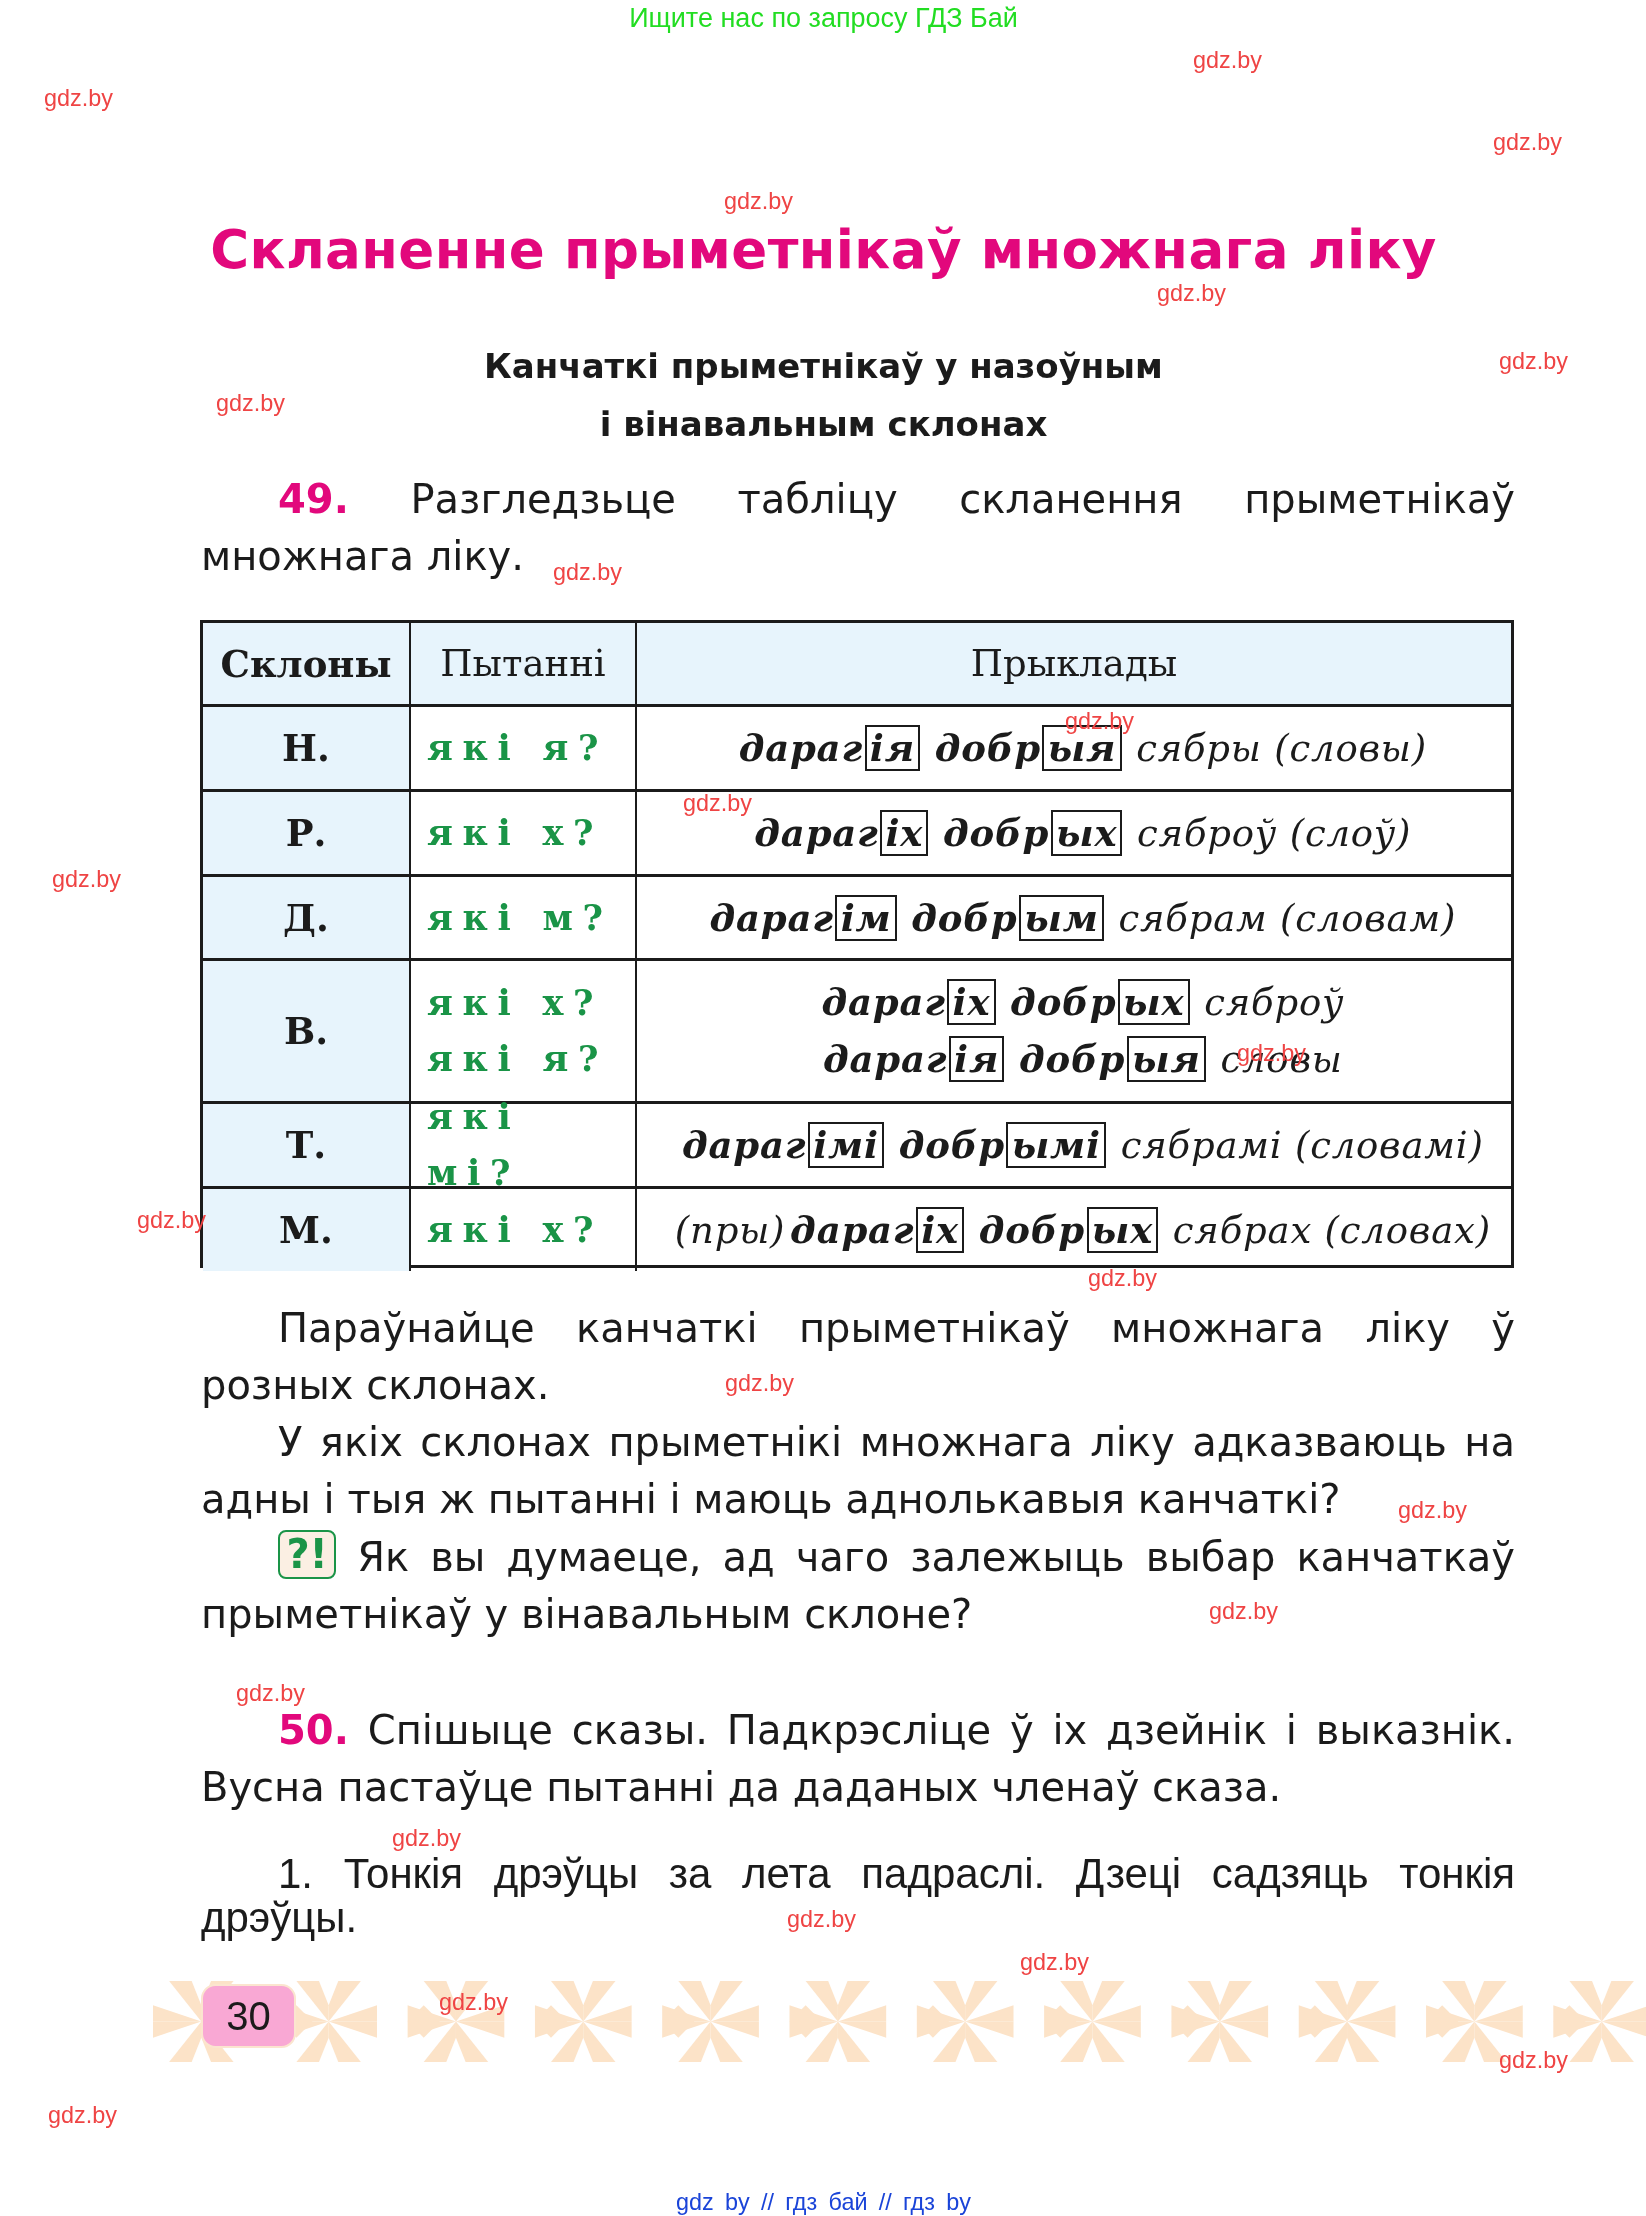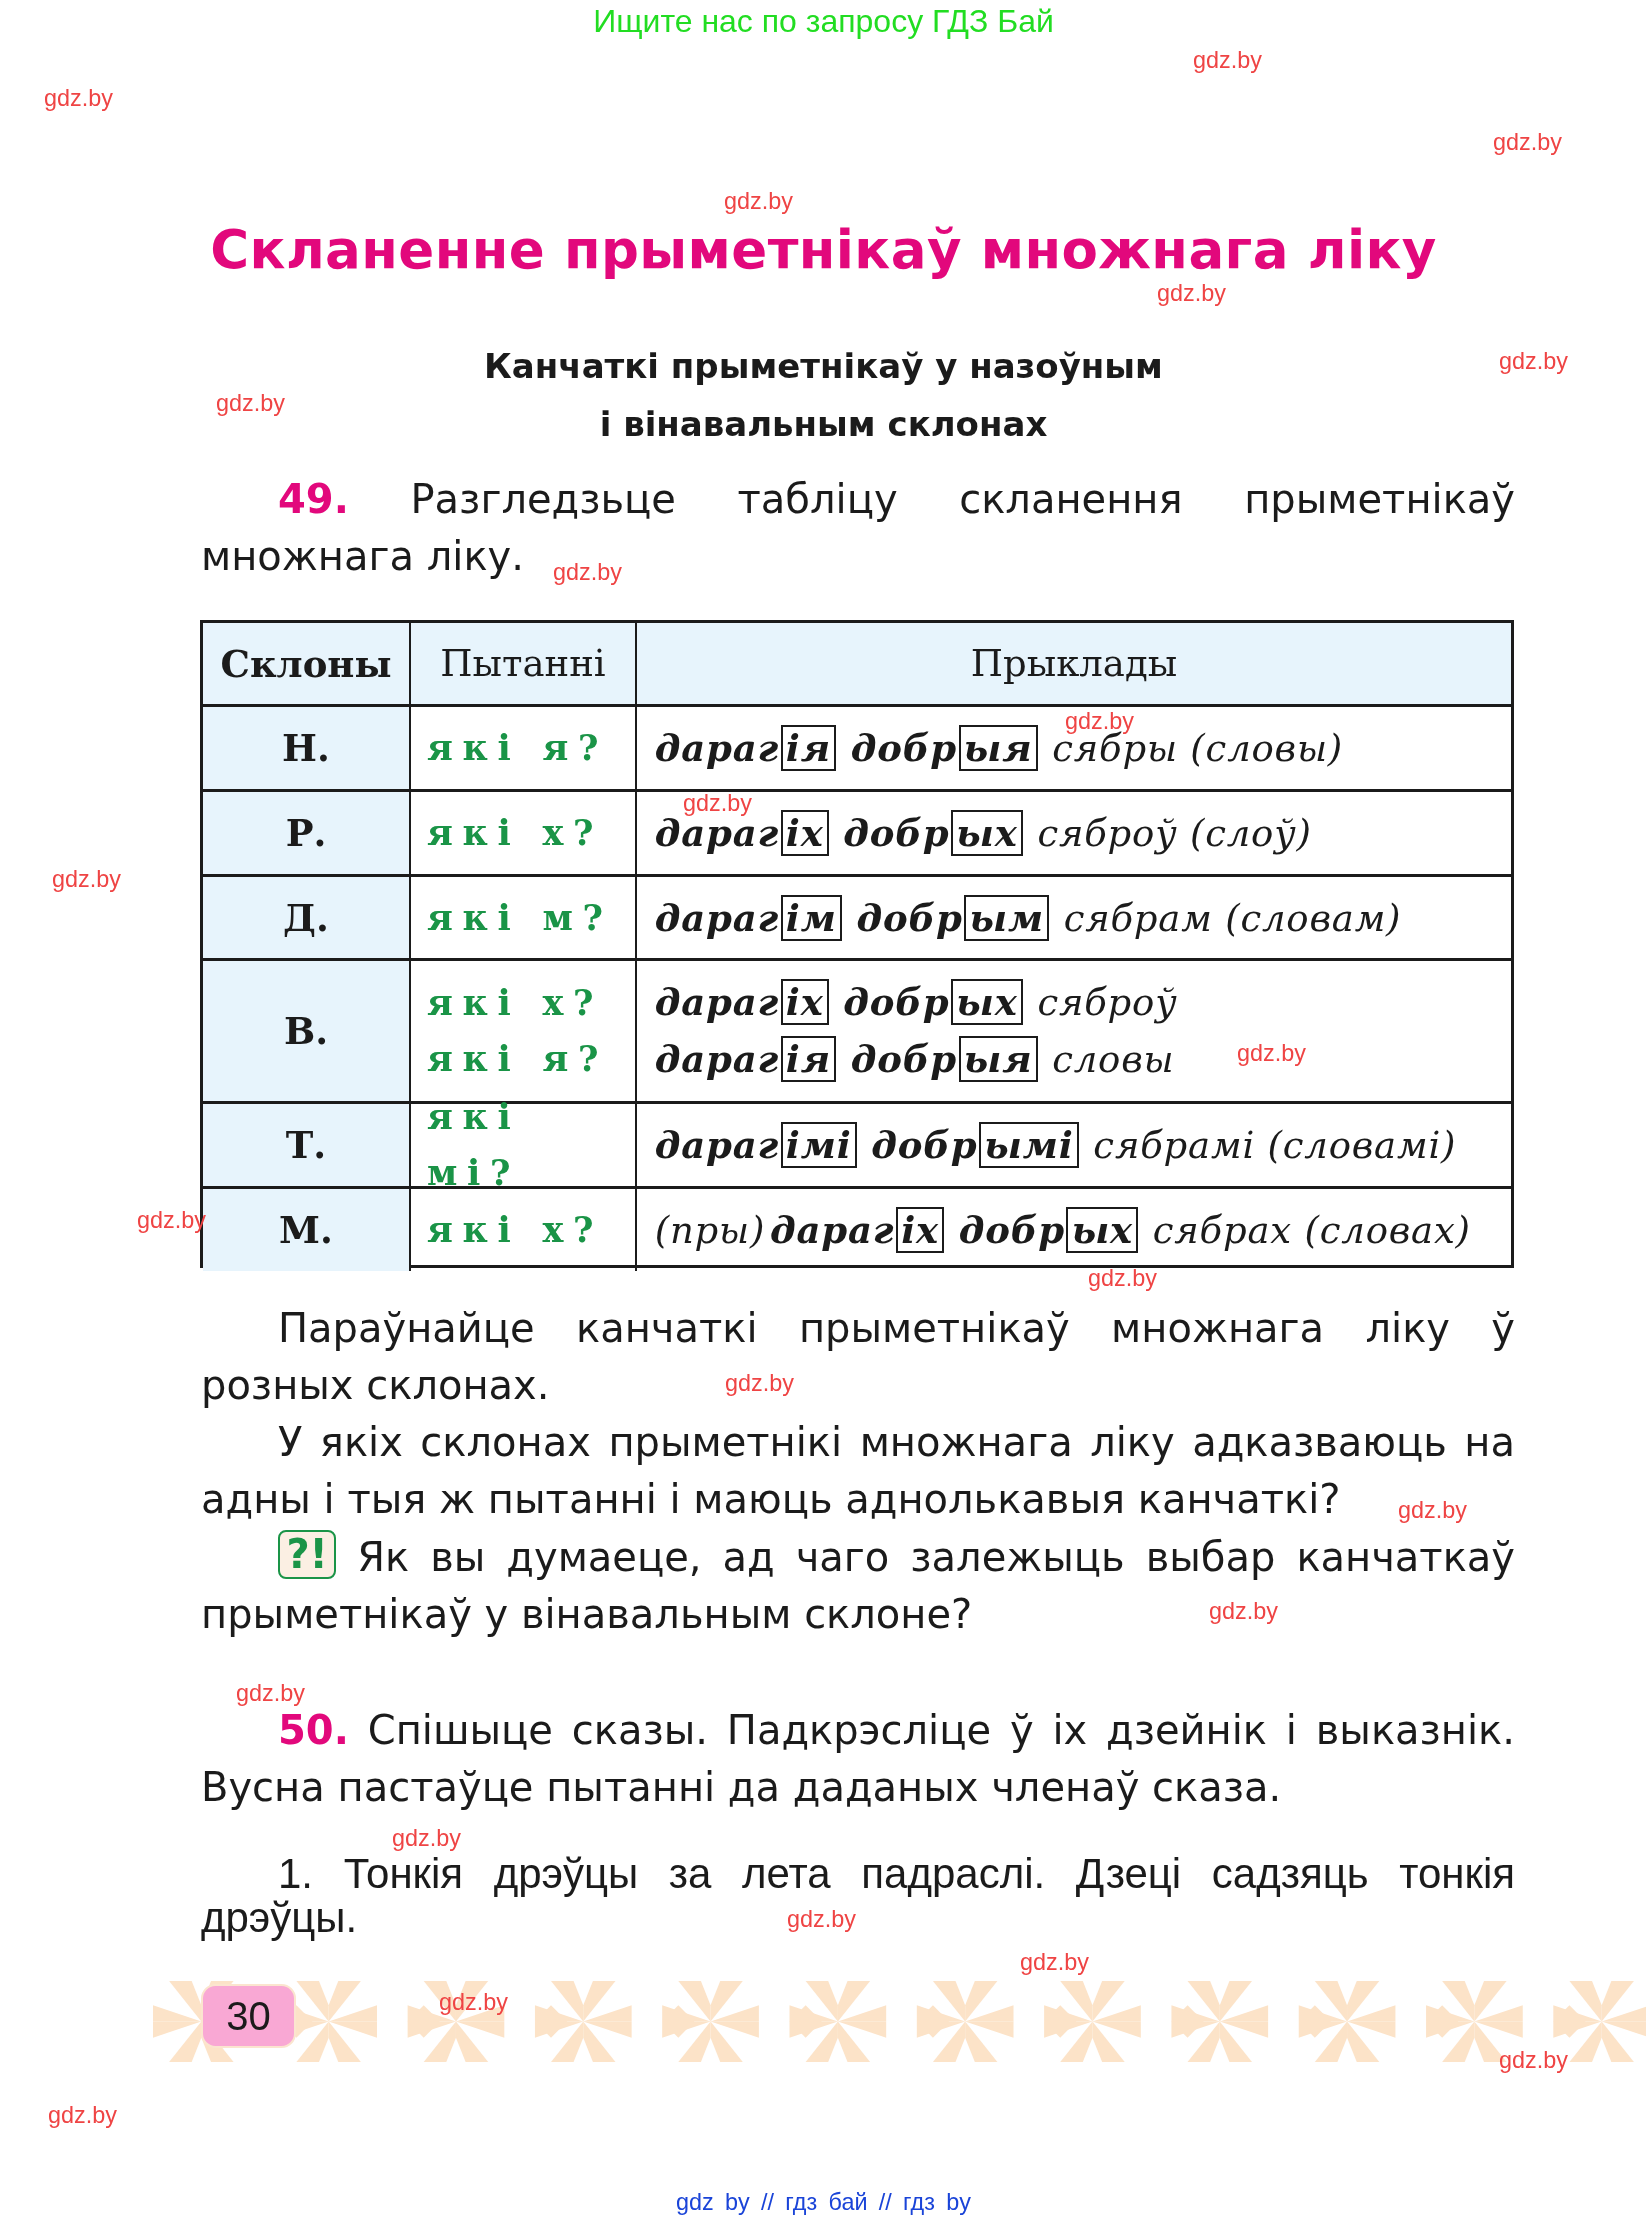--- a/index.html
+++ b/index.html
@@ -1,21 +1,21 @@
 <!DOCTYPE html>
 <html style="font-size:13px"><head>
 <meta charset="utf-8">
 <style>
   * { box-sizing: border-box; margin: 0; padding: 0; }
   html, body { width: 1647px; height: 2216px; background: #ffffff; overflow: hidden; }
   body { position: relative; font-family: "DejaVu Sans", sans-serif; color: #1b1b1b; }
   .wm { position: absolute; font-family: "Liberation Sans", sans-serif; font-size: 23.4px; color: #ef4444; white-space: nowrap; }
 
   .promo-top { position: absolute; left: 0; width: 1647px; top: 3.2px; text-align: center;
-               font-family: "Liberation Sans", sans-serif; font-size: 32px; color: #22dd22; }
+               font-family: "Liberation Sans", sans-serif; font-size: 27px; color: #22dd22; }
   .promo-bottom { position: absolute; left: 0; width: 1647px; top: 2189px; text-align: center;
                   font-family: "Liberation Sans", sans-serif; font-size: 23.4px; color: #1a44d8; word-spacing: 4.8px; }
 
   .title { position: absolute; left: 0; width: 1647px; top: 219px; text-align: center;
            font-family: "DejaVu Sans", sans-serif; font-weight: bold; font-size: 53px;
            color: #e2087c; letter-spacing: 0.4px; }
   .subtitle { position: absolute; left: 0; width: 1647px; top: 337px; text-align: center;
               font-family: "DejaVu Sans", sans-serif; font-weight: bold; font-size: 34px;
               line-height: 58px; color: #1b1b1b; }
 
@@ -27,21 +27,21 @@
   
   .tbl { position: absolute; left: 200px; top: 620px; width: 1314px; height: 648px;
          border: 3.2px solid #1b1b1b; background: #fff; }
   .tr { position: absolute; left: 0; width: 100%; border-top: 3.2px solid #1b1b1b; display: flex; }
   .tr.head { border-top: none; background: #e7f4fc; }
   .td { height: 100%; display: flex; align-items: center; font-family: "DejaVu Serif", serif; }
   .c1 { width: 208px; border-right: 2.4px solid #1b1b1b; background: #e7f4fc; justify-content: center;
         font-weight: bold; font-size: 37px; }
   .c2 { width: 226px; border-right: 2.4px solid #1b1b1b; padding-left: 16px; flex-direction: column;
         justify-content: center; align-items: flex-start; }
-  .c3 { flex: 1; padding-left: 17.7px; flex-direction: column; justify-content: center; align-items: flex-start; }
+  .c3 { flex: 1; padding-left: 17.7px; flex-direction: column; justify-content: center; align-items: center; }
   .head .td { font-weight: normal; font-size: 37px; justify-content: center; align-items: center; padding-left: 0; }
   .head .c2 { align-items: center; }
   .q { color: #1a9447; font-weight: bold; font-size: 35px; letter-spacing: 9.7px; line-height: 56px; }
   .ex { font-style: italic; font-size: 37px; line-height: 56px; white-space: nowrap; letter-spacing: 0.8px; }
   .ex b { font-weight: bold; }
   .box { display: inline-block; border: 2.4px solid #1b1b1b; padding: 0 3.2px; line-height: 42px;
          font-weight: bold; font-style: italic; margin: 0 1.6px; }
   .gap { display: inline-block; width: 13px; }
 
   .badge { display: inline-block; border: 2.4px solid #1a9447; border-radius: 8px; background: #fbefe3;

